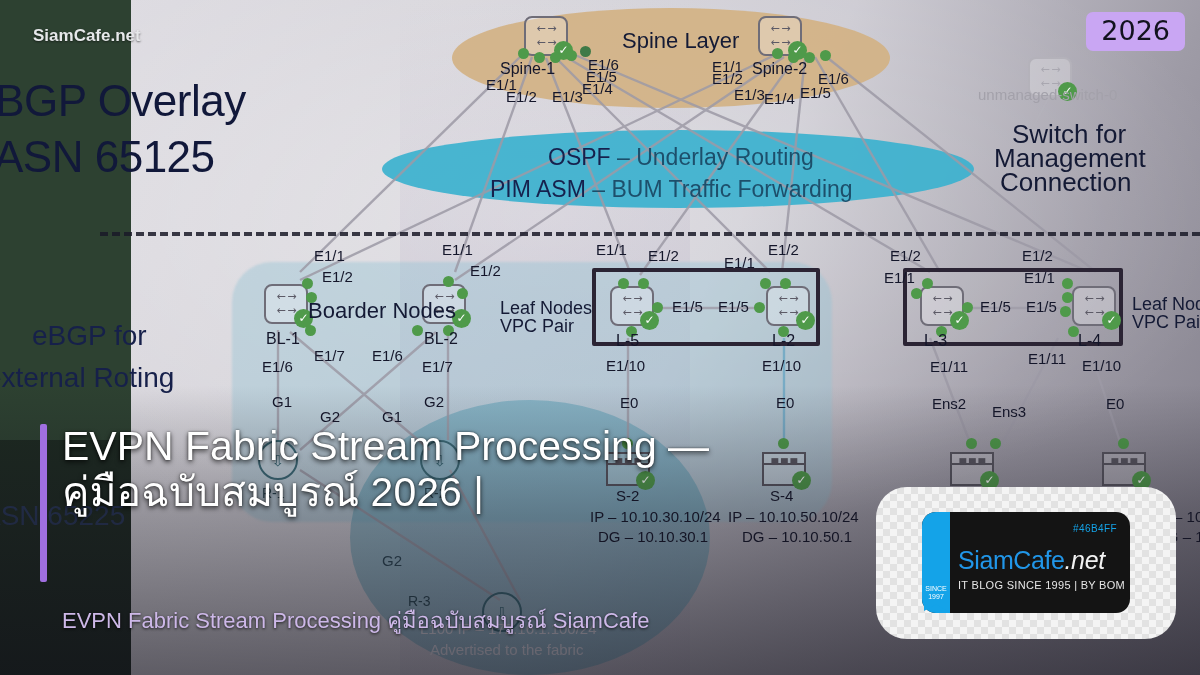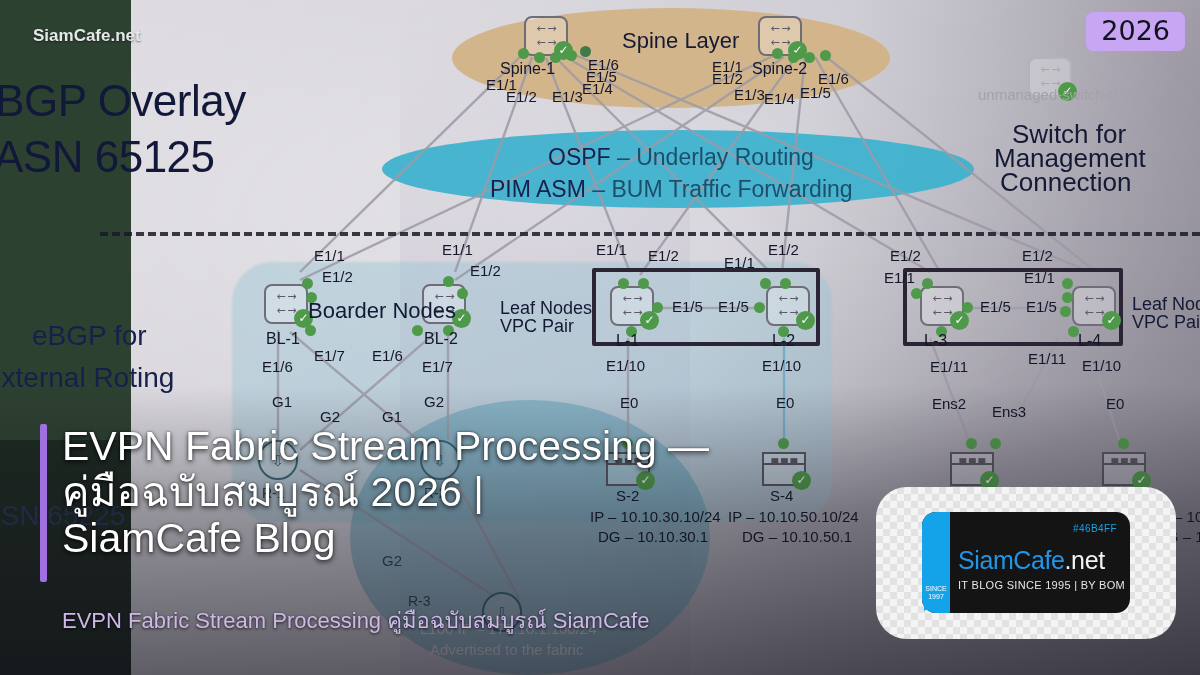--- a/index.html
+++ b/index.html
@@ -104,21 +104,21 @@
         linear-gradient(45deg,#e2e2e2 25%,transparent 25%,transparent 75%,#e2e2e2 75%),
         linear-gradient(45deg,#e2e2e2 25%,transparent 25%,transparent 75%,#e2e2e2 75%);
       background-size:14px 14px;background-position:0 0,7px 7px;border-radius:31px;}
   .logoinner{position:absolute;left:46px;top:25px;width:208px;height:101px;background:#141414;border-radius:14px;}
   .logostripe{position:absolute;left:0;top:0;width:28px;height:101px;background:#14a3e8;border-radius:14px 0 0 14px;}
   .logoribbon{position:absolute;left:2px;bottom:2px;width:24px;height:30px;background:#14a3e8;
       clip-path:polygon(0 0,100% 0,100% 100%,50% 78%,0 100%);
       color:#fff;font-size:7px;text-align:center;line-height:1.15;padding-top:4px;}
   .hexcode{position:absolute;right:13px;top:11px;color:#14a3e8;font-size:10px;letter-spacing:.4px;}
   .logotitle{position:absolute;left:36px;top:34px;font-size:25px;color:#2196e8;letter-spacing:-.4px;}
-  .logotitle .net{color:#f2f2f2;}
+  .logotitle .net{color:#f2f2f2;font-style:italic;}
   .logosub{position:absolute;left:36px;top:67px;font-size:11px;color:#e6e6e6;letter-spacing:.3px;}
 
   
   .shade{position:absolute;left:0;bottom:0;width:1200px;height:290px;
       background:linear-gradient(180deg,rgba(20,18,28,0) 0%,rgba(20,18,28,.34) 45%,rgba(16,14,24,.60) 100%);}
 </style>
 </head>
 <body>
 
 <div id="stage">
@@ -293,21 +293,21 @@
     </div>
     <div class="dot" style="left:618px;top:278px"></div>
     <div class="dot" style="left:638px;top:278px"></div>
     <div class="dot" style="left:652px;top:302px"></div>
     <div class="dot" style="left:626px;top:326px"></div>
     <div class="dot" style="left:760px;top:278px"></div>
     <div class="dot" style="left:780px;top:278px"></div>
     <div class="dot" style="left:754px;top:302px"></div>
     <div class="dot" style="left:778px;top:326px"></div>
 
-    <div class="lbl nodename" style="left:616px;top:332px">L-1</div>
+    <div class="lbl nodename" style="left:616px;top:332px">L-5</div>
     <div class="lbl nodename" style="left:772px;top:332px">L-2</div>
     <div class="lbl hdr" style="left:500px;top:298px;font-size:18px">Leaf Nodes</div>
     <div class="lbl hdr" style="left:500px;top:316px;font-size:18px">VPC Pair</div>
 
     <div class="lbl port" style="left:596px;top:241px">E1/1</div>
     <div class="lbl port" style="left:648px;top:247px">E1/2</div>
     <div class="lbl port" style="left:672px;top:298px">E1/5</div>
     <div class="lbl port" style="left:606px;top:357px">E1/10</div>
     <div class="lbl port" style="left:620px;top:394px">E0</div>
 
@@ -408,21 +408,20 @@
 
   <div class="wm">SiamCafe.net</div>
 
   <div class="badge2026">2026</div>
 
   <div class="titlewrap">
     <div class="accent"></div>
     <div class="title">
       <div>EVPN Fabric Stream Processing —</div>
       <div>คู่มือฉบับสมบูรณ์ 2026 |</div>
-      <div>SiamCafe Blog</div>
     </div>
   </div>
   <div class="subtitle">EVPN Fabric Stream Processing คู่มือฉบับสมบูรณ์ SiamCafe</div>
 
   <div class="logocard">
     <div class="logoinner">
       <div class="logostripe">
         <div class="logoribbon">
           <div>SINCE</div>
           <div>1997</div>

